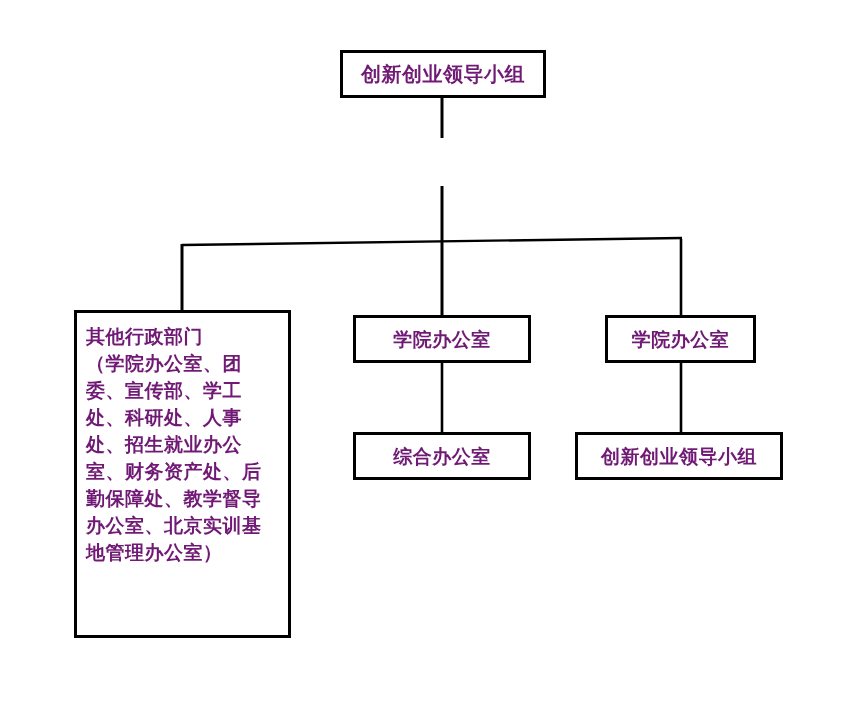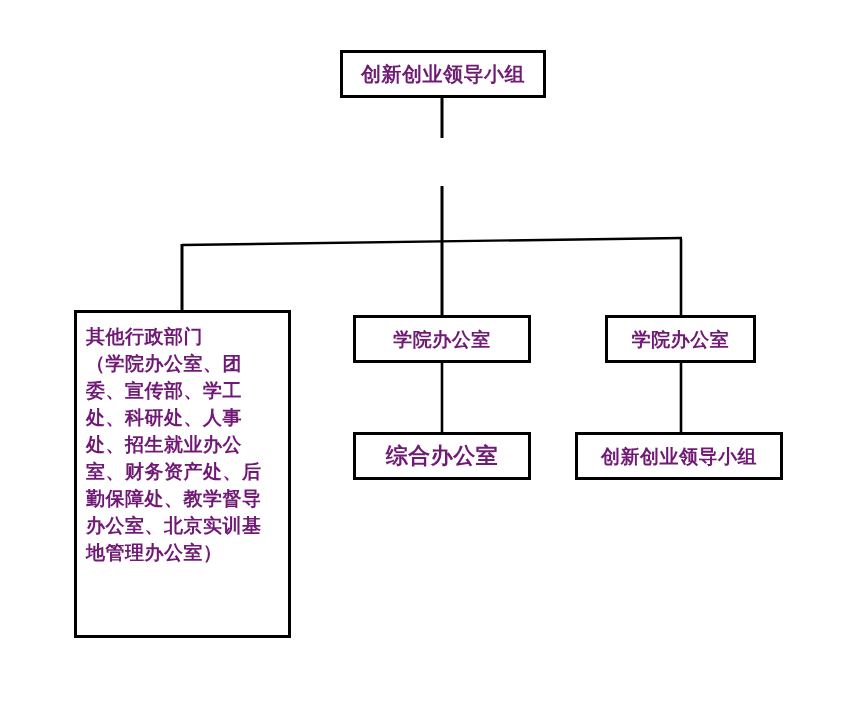--- a/index.html
+++ b/index.html
@@ -75,21 +75,21 @@
   #node-innovation-college .node-label { font-size: 19px; }
 
   #node-secondary-college {
     left: 605px; top: 315px; width: 151px; height: 48px;
   }
   #node-secondary-college .node-label { font-size: 19px; }
 
   #node-general-office {
     left: 353px; top: 432px; width: 178px; height: 48px;
   }
-  #node-general-office .node-label { font-size: 22px; }
+  #node-general-office .node-label { font-size: 19px; }
 
   #node-leading-group-2 {
     left: 575px; top: 432px; width: 208px; height: 48px;
   }
   #node-leading-group-2 .node-label { font-size: 19px; }
 </style>
 </head>
 <body>
 
 <div id="chart-canvas">

